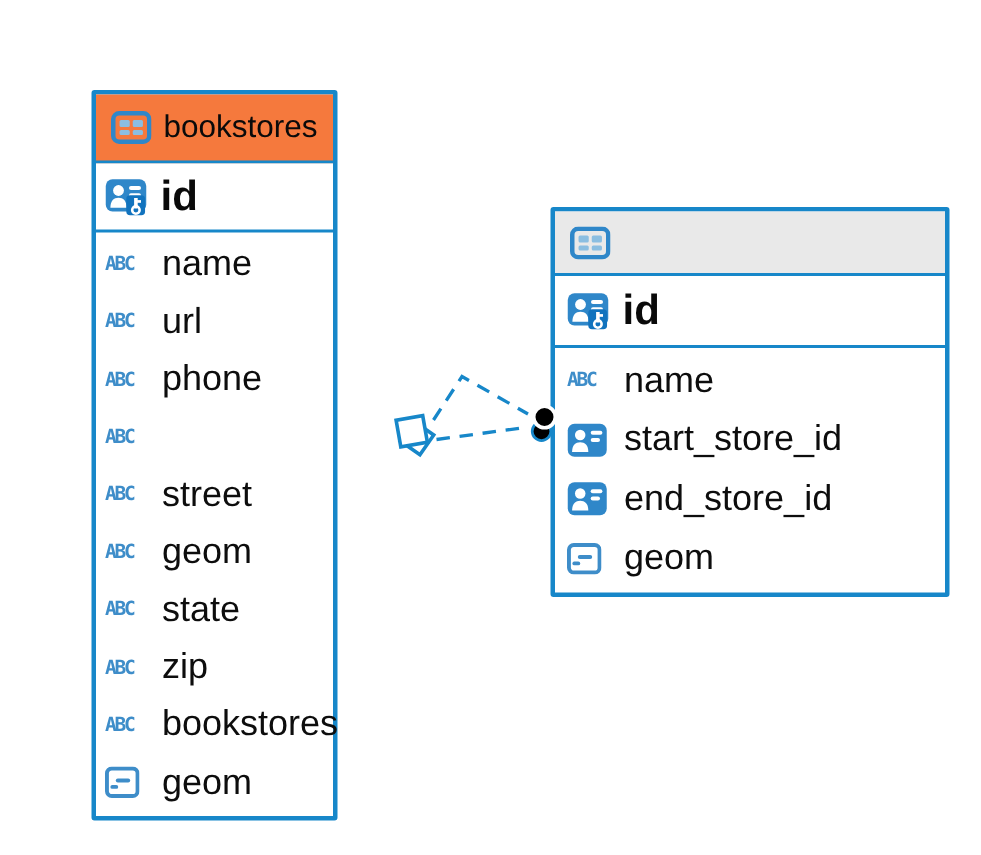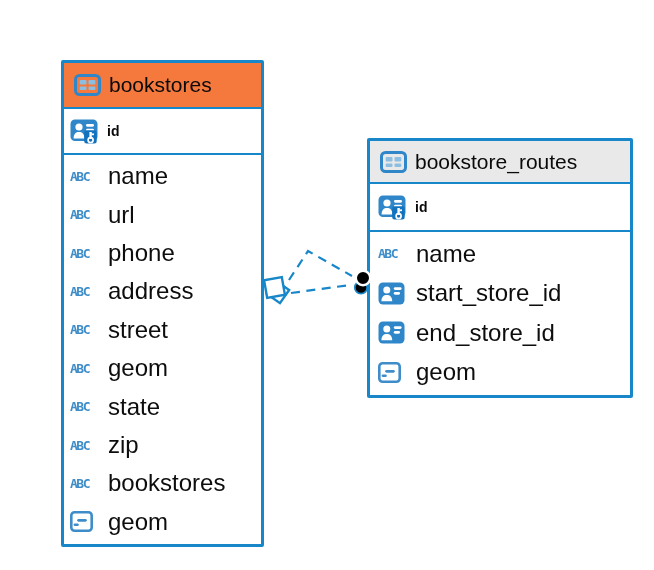--- a/index.html
+++ b/index.html
@@ -11,42 +11,42 @@
   }
   .erd-table{
     position:absolute;
     border:3.5px solid var(--blue);
     border-radius:2px;
     background:#ffffff;
     box-sizing:border-box;
     display:flex;flex-direction:column;
     z-index:1;
   }
-  #table-0{left:61px;top:60px;width:203px;height:487px;}
+  #table-0{left:61px;top:60px;width:164px;height:487px;}
   #table-1{left:367px;top:138px;width:266px;height:260px;}
 
   .thead{
     display:flex;align-items:center;
     padding:0 6px 0 10px;
     border-bottom:2.5px solid var(--blue);
     flex:0 0 44px;
   }
   #table-1 .thead{flex-basis:41px;}
   .ttitle{
     font-size:21px;color:#0a0a0a;margin-left:8px;white-space:nowrap;
   }
   .pkrow{
     display:flex;align-items:center;
     padding-left:6px;
     border-bottom:2.5px solid var(--blue);
     flex:0 0 44px;
     background:#fff;
   }
   #table-1 .pkrow{flex-basis:46px;padding-left:8px;}
-  .pklabel{font-weight:700;font-size:14px;color:#0a0a0a;margin-left:9px;}
+  .pklabel{font-weight:700;font-size:28px;color:#0a0a0a;margin-left:9px;}
 
   .rows{flex:1 1 auto;display:flex;flex-direction:column;padding:2px 0 3px 0;}
   .crow{flex:1;display:flex;align-items:center;padding-left:6px;min-height:0;}
   #table-1 .crow{padding-left:8px;}
   .cicon{flex:0 0 38px;width:38px;display:flex;align-items:center;justify-content:flex-start;}
   .cicon svg{display:block;}
   .hicon svg,.pkicon svg{display:block;}
   .clabel{font-size:24px;color:#0d0d0d;white-space:nowrap;}
 
   .abc-glyph{
@@ -108,21 +108,20 @@
       <div class="crow">
         <span class="cicon">
           <span class="abc-glyph">ABC</span>
         </span>
         <span class="clabel">phone</span>
       </div>
       <div class="crow">
         <span class="cicon">
           <span class="abc-glyph">ABC</span>
         </span>
-        <span class="clabel">address</span>
       </div>
       <div class="crow">
         <span class="cicon">
           <span class="abc-glyph">ABC</span>
         </span>
         <span class="clabel">street</span>
       </div>
       <div class="crow">
         <span class="cicon">
           <span class="abc-glyph">ABC</span>
@@ -164,21 +163,20 @@
   <div class="thead" style="background: rgb(233, 233, 233);">
     <span class="hicon">
         <svg width="27" height="22" viewBox="0 0 27 22">
        <rect x="1.5" y="1.5" width="24" height="19" rx="4" fill="none" stroke="#2F87C9" stroke-width="3"></rect>
        <rect x="5.7" y="6" width="6.8" height="4.6" rx="1" fill="#8BBEE1"></rect>
        <rect x="14.5" y="6" width="6.8" height="4.6" rx="1" fill="#8BBEE1"></rect>
        <rect x="5.7" y="12.6" width="6.8" height="3.4" rx="1" fill="#8BBEE1"></rect>
        <rect x="14.5" y="12.6" width="6.8" height="3.4" rx="1" fill="#8BBEE1"></rect>
      </svg>
       </span>
-    <span class="ttitle">bookstore_routes</span>
   </div>
   <div class="pkrow">
     <span class="pkicon">
         <svg width="28" height="25" viewBox="0 0 28 25">
        <rect x="0.5" y="0.5" width="27" height="21.5" rx="4.5" fill="#2F87C9"></rect>
        <circle cx="9" cy="8" r="3.6" fill="#fff"></circle>
        <path d="M3.6 19.5 C3.6 14.8 5.9 12.9 9 12.9 C12.1 12.9 14.4 14.8 14.4 19.5 Z" fill="#fff"></path>
        <rect x="16" y="5" width="8" height="2.7" rx="1.35" fill="#fff"></rect>
        <rect x="16" y="9.8" width="8" height="2.7" rx="1.35" fill="#fff"></rect>
        <rect x="14.2" y="11.2" width="12.5" height="13.3" rx="2.5" fill="#1173BE"></rect>

